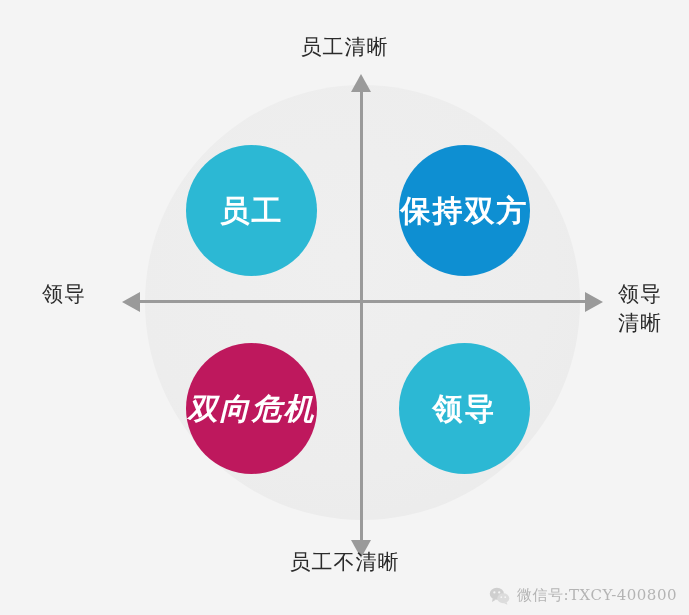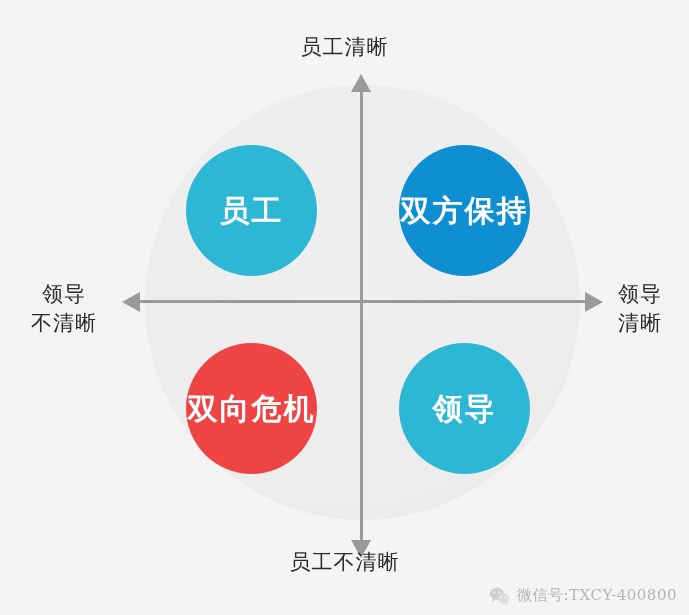--- a/index.html
+++ b/index.html
@@ -175,38 +175,37 @@
   <div class="axis-label label-top">
     <span class="line">员工清晰</span>
   </div>
 
   <div class="axis-label label-bottom">
     <span class="line">员工不清晰</span>
   </div>
 
   <div class="axis-label label-left">
     <span class="line">领导</span>
-    <span class="line">不清晰</span>
   </div>
 
   <div class="axis-label label-right">
     <span class="line">领导</span>
     <span class="line">清晰</span>
   </div>
 
   <div class="bubble bubble-tl" style="background: rgb(44, 184, 212);">
     <span class="line">员工</span>
   </div>
 
   <div class="bubble bubble-tr" style="background: rgb(14, 143, 210);">
+    <span class="line">保持</span>
     <span class="line">双方</span>
-    <span class="line">保持</span>
-  </div>
-
-  <div class="bubble bubble-bl" style="background: #ef4444;">
+  </div>
+
+  <div class="bubble bubble-bl" style="background: #be185d; font-style: italic;">
     <span class="line">双向</span>
     <span class="line">危机</span>
   </div>
 
   <div class="bubble bubble-br" style="background: rgb(44, 184, 212);">
     <span class="line">领导</span>
   </div>
 
   <div class="watermark" style="color: rgb(180, 180, 180);">
     <svg class="wechat-icon" viewBox="0 0 28 24">

